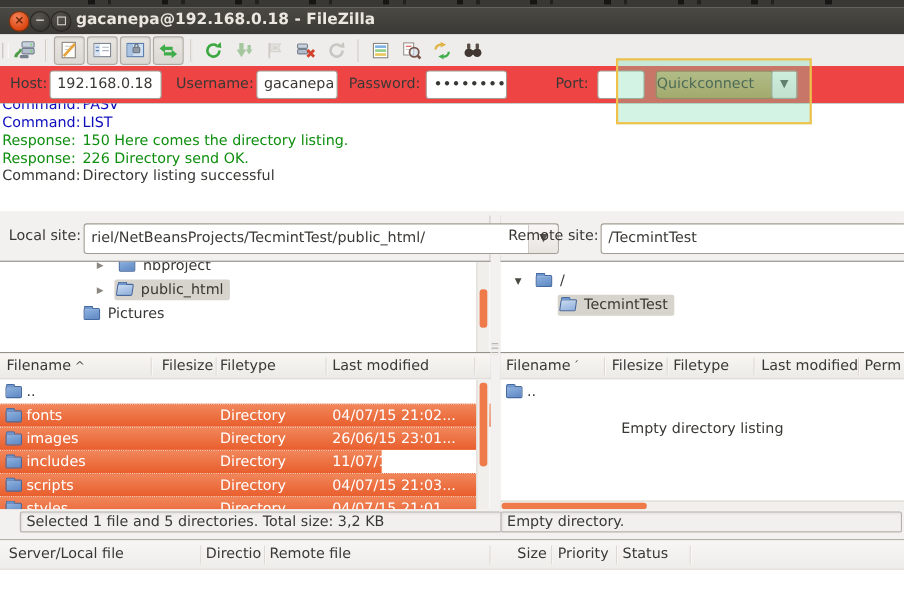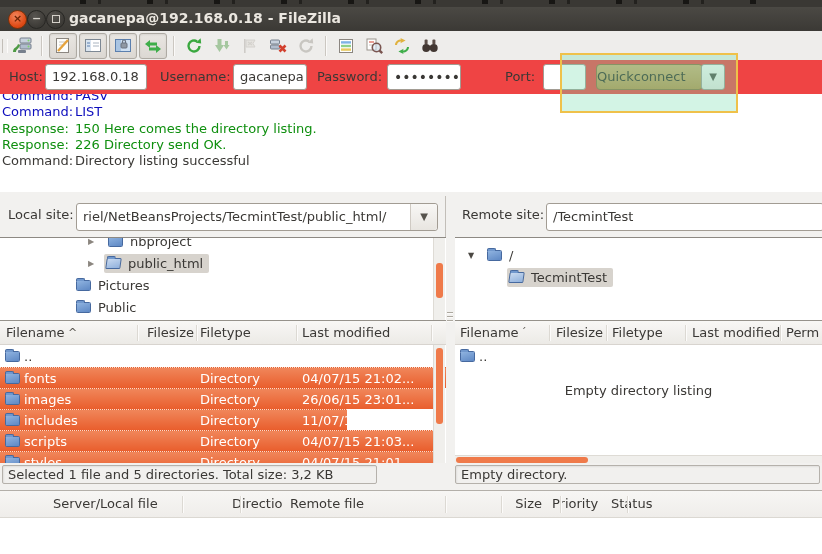--- a/index.html
+++ b/index.html
@@ -102,21 +102,21 @@
     box-shadow:inset 1px 1px 2px rgba(0,0,0,.07);line-height:17px;padding-left:5px;white-space:nowrap;overflow:hidden;}
 
   
   .vsplit{left:446px;top:192px;width:9px;height:295px;background:#f2f1ef;}
   .vsplit .grip{position:absolute;left:1px;top:118px;width:6px;}
   .vsplit .grip i{display:block;height:1px;background:#aca89f;border-bottom:1px solid #fcfbfa;margin:2px 0;}
 
   
   .queuehdr{left:0;top:490px;width:822px;height:28px;box-sizing:border-box;background:linear-gradient(#f7f6f4,#efedea);
     border-top:1px solid #b3afa9;border-bottom:1px solid #dbd8d2;}
-  .queuehdr .hcell{line-height:26px;margin-left:45px;}
+  .queuehdr .hcell{line-height:26px;}
   .queuehdr .hdiv{top:5px;height:17px;}
   .queuebody{left:0;top:518px;width:822px;height:36px;background:#fff;}
 </style>
 </head>
 <body>
 
 <div class="screen">
 
   <div class="abs menustrip"></div>
 
@@ -269,21 +269,21 @@
   <div class="abs paneedge" style="left:454px"></div>
   <div class="abs vsplit">
       <div class="grip">
         <i></i>
         <i></i>
         <i></i>
       </div>
     </div>
 
   <div class="abs sitelabel" style="left:8px">Local site:</div>
-  <div class="abs combo" style="left:76px;width:362px">
+  <div class="abs combo" style="left:76px;width:432px">
     <span class="ctext">riel/NetBeansProjects/TecmintTest/public_html/</span>
     <span class="carrow">▼</span>
   </div>
 
   <div class="abs tree" style="left:0;width:446px">
     <div class="trow" style="left:0;top:-7px;width:430px">
       <span class="texp" style="left:88px">▶</span>
       <span class="titem" style="left:106px">
           <span class="folder"></span>
           <span>nbproject</span>
@@ -293,26 +293,20 @@
       <span class="texp" style="left:88px">▶</span>
       <span class="titem sel" style="left:104px">
           <span class="folder open"></span>
           <span>public_html</span>
         </span>
     </div>
     <div class="trow" style="left:0;top:37px;width:430px">
       <span class="titem" style="left:74px">
           <span class="folder"></span>
           <span>Pictures</span>
-        </span>
-    </div>
-    <div class="trow" style="left:0;top:59px;width:430px">
-      <span class="titem" style="left:74px">
-          <span class="folder"></span>
-          <span>Public</span>
         </span>
     </div>
     <div class="vscroll" style="left:433px;top:0;height:83px">
       <div class="vthumb" style="top:25px;height:35px"></div>
     </div>
   </div>
 
   <div class="abs lhdr" style="left:0;width:446px">
     <span class="hcell" style="left:6px">Filename</span>
     <span class="hcell hsort" style="left:68px">^</span>
@@ -359,21 +353,21 @@
       <span class="fname">styles</span>
       <span class="ftype">Directory</span>
       <span class="fmod">04/07/15 21:01</span>
     </div>
     <div class="vscroll" style="left:433px;top:0;height:118px">
       <div class="vthumb" style="top:3px;height:76px"></div>
     </div>
   </div>
 
   <div class="abs statusrow" style="left:0;width:447px">
-    <div class="statusbox" style="left:2px;width:375px">Selected 1 file and 5 directories. Total size: 3,2 KB</div>
+    <div class="statusbox" style="left:18px;width:438px">Selected 1 file and 5 directories. Total size: 3,2 KB</div>
   </div>
 
   <div class="abs sitelabel" style="left:462px">Remote site:</div>
   <div class="abs combo" style="left:546px;width:278px">
     <span class="ctext" style="right:4px">/TecmintTest</span>
   </div>
 
   <div class="abs tree" style="left:455px;width:367px">
     <div class="trow" style="left:0;top:7px;width:360px">
       <span class="texp open" style="left:13px">▼</span>

